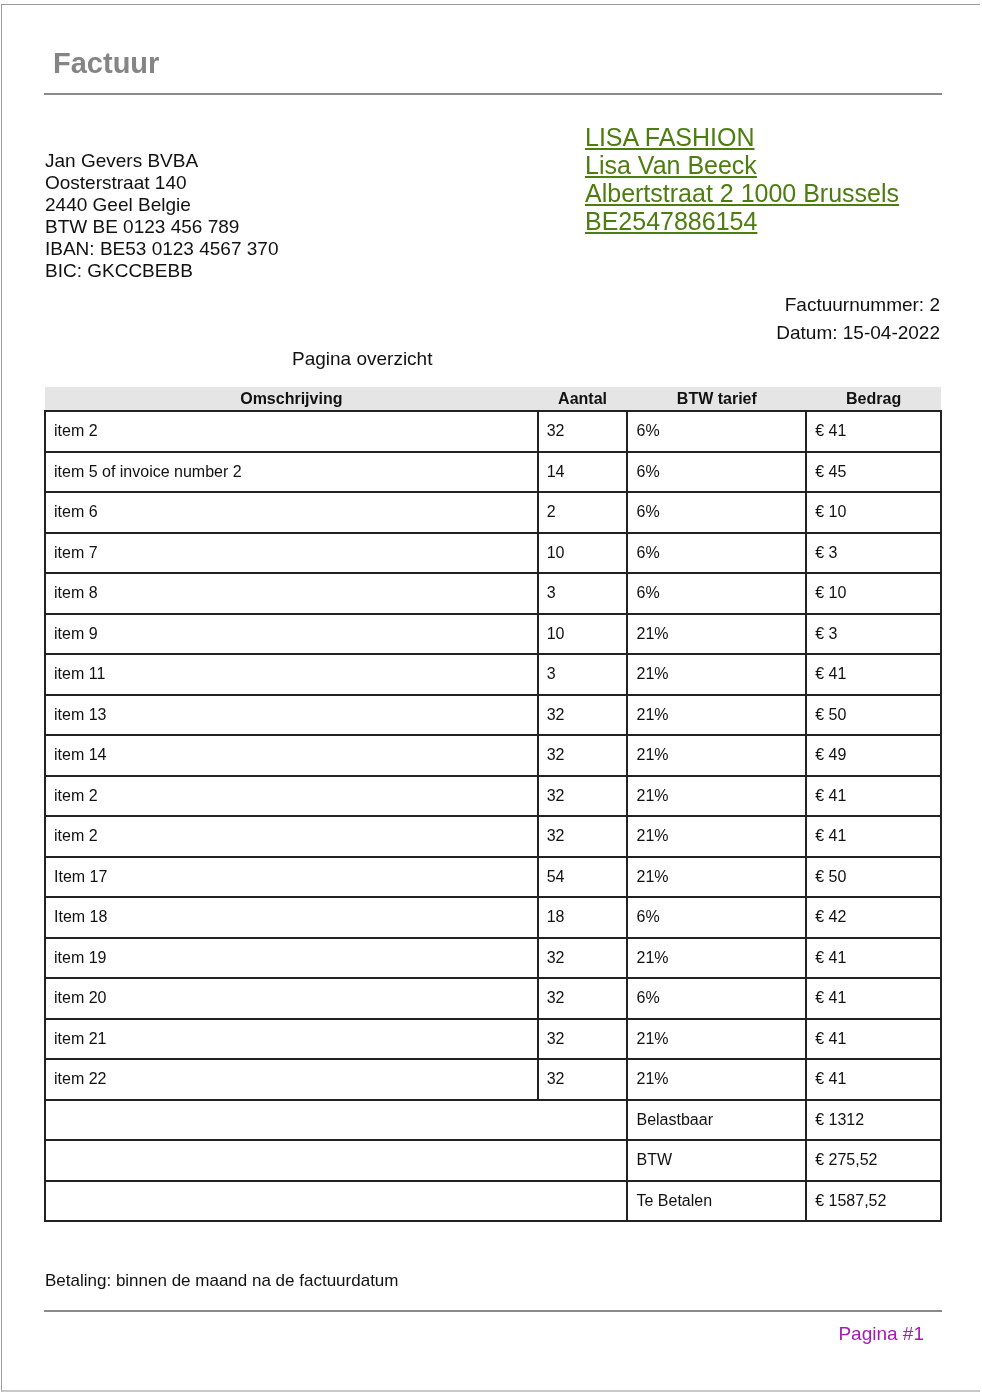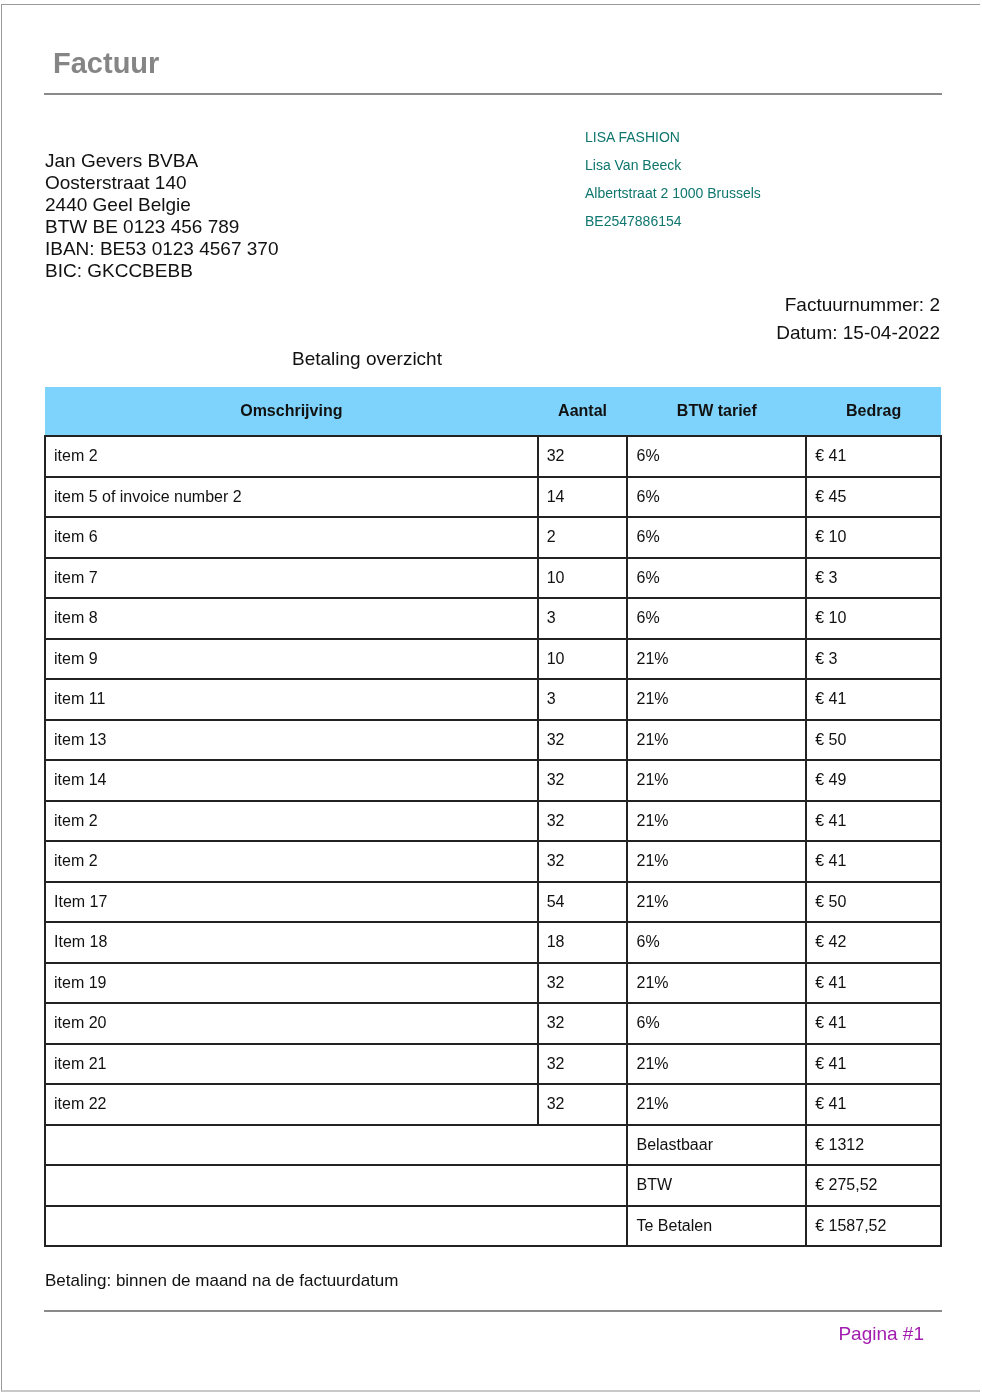--- a/index.html
+++ b/index.html
@@ -18,35 +18,35 @@
       position: absolute; left: 44px; width: 898px; height: 2px; background: #8a8a8a;
     }
     .rule.top { top: 93px; }
     .rule.bottom { top: 1310px; }
     .sender {
       position: absolute; left: 45px; top: 121px;
       font-size: 19px; line-height: 22px; color: #111; margin-top: 29px;
     }
     .client {
       position: absolute; left: 585px; top: 123px;
-      font-size: 14px; line-height: 28px; color: #0f766e;
+      font-size: 25px; line-height: 28px; color: #4d7c0f; text-decoration: underline;
     }
     .meta {
       position: absolute; right: 42px; top: 291px; text-align: right;
       font-size: 19px; line-height: 28px; color: #111;
     }
     .overview-title {
       position: absolute; left: 292px; top: 348px; font-size: 19px; color: #111;
     }
     table.items {
       position: absolute; left: 44px; top: 387px; width: 898px;
       border-collapse: collapse; font-size: 16px;
     }
     table.items th {
-      background: #7dd3fc; height: 49px; font-weight: bold; text-align: center;
+      background: #e5e5e5; height: 24px; font-weight: bold; text-align: center;
       font-size: 16px; color: #111; border: none;
     }
     table.items td {
       border: 2px solid #222; height: 40.5px; padding: 0 8px; text-align: left; color: #111;
       vertical-align: middle;
     }
     col.c1 { width: 494px; }
     col.c2 { width: 90px; }
     col.c3 { width: 179px; }
     col.c4 { width: 135px; }
@@ -79,21 +79,21 @@
   <div>Lisa Van Beeck</div>
   <div>Albertstraat 2 1000 Brussels</div>
   <div>BE2547886154</div>
 </div>
 
 <div class="meta">
   <div>Factuurnummer: 2</div>
   <div>Datum: 15-04-2022</div>
 </div>
 
-<div class="overview-title">Betaling overzicht</div>
+<div class="overview-title">Pagina overzicht</div>
 
 <table class="items">
   <colgroup>
       <col class="c1">
       <col class="c2">
       <col class="c3">
       <col class="c4">
     </colgroup>
   <thead>
     <tr>

